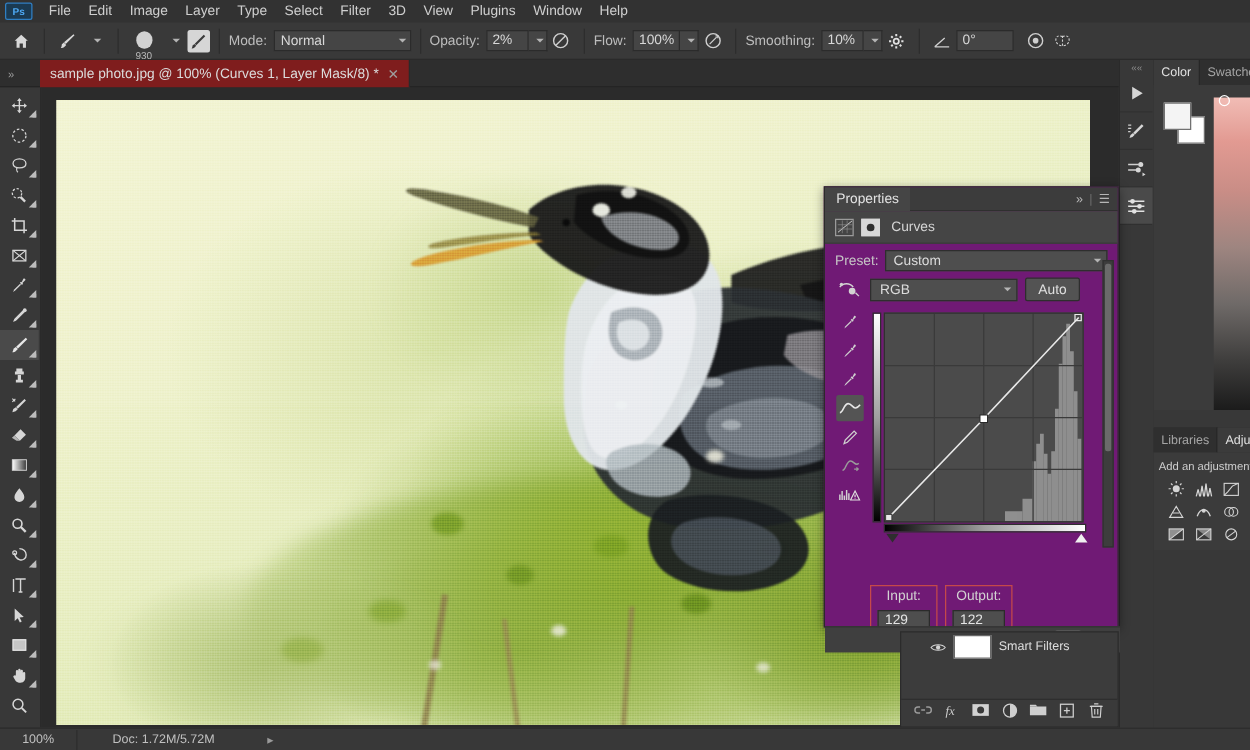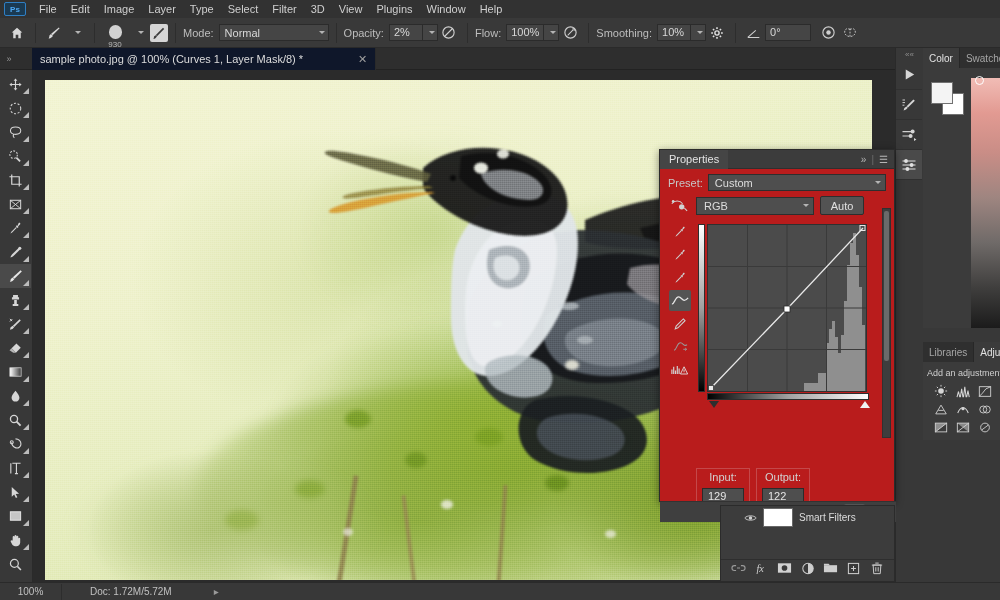--- a/index.html
+++ b/index.html
@@ -63,23 +63,23 @@
   .tabbar {
     position:absolute; left:0; top:48px; width:1000px; height:22px;
     background:#2e2e2e; border-bottom:1px solid #222;
   }
   .expander{
     position:absolute;left:2px;top:3px;width:14px;height:16px;color:#9a9a9a;
     font-size:9px;display:flex;align-items:center;justify-content:center;
   }
   .doc-tab{
     position:absolute; left:32px; top:0; height:22px;
-    background:#0f172a; display:flex;align-items:center;
+    background:#7f1d1d; display:flex;align-items:center;
     padding:0 8px; border-right:1px solid #2a2a2a;
-    font-size:11px;color:#dcdcdc;gap:48px;
+    font-size:11px;color:#dcdcdc;
   }
   .tab-close{ margin-left:7px;color:#9e9e9e;font-size:11px;}
 
   
   .toolbar{
     position:absolute; left:0; top:70px; width:33px; height:512px;
     background:#383838; border-right:1px solid #2a2a2a;
     padding-top:2px;
   }
   .tool{
@@ -163,21 +163,21 @@
   }
   .ramp-circle{position:absolute;left:52px;top:8px;width:9px;height:9px;border:1px solid #fff;border-radius:50%;}
   .adj-body{ position:relative;background:#3b3b3b;height:auto;padding:6px 4px;}
   .adj-title{ font-size:9px;color:#cfcfcf;margin-bottom:6px;white-space:nowrap;}
   .adj-grid{ display:flex;flex-wrap:wrap; gap:4px 6px; padding-left:6px;}
   .adj-ic{ width:16px;height:14px;display:flex;align-items:center;justify-content:center;color:#d5d5d5;}
 
   
   .properties{
     position:absolute;left:659px;top:149px;width:236px;height:353px;
-    background:#b91c1c;border:1px solid #2b2b2b;
+    background:#701a75;border:1px solid #2b2b2b;
     box-shadow:0 2px 8px rgba(0,0,0,.45);
   }
   .prop-head{
     height:19px;background:#3c3c3c;display:flex;align-items:center;
     border-bottom:1px solid #2f2f2f;
   }
   .prop-tab{
     height:19px;display:flex;align-items:center;padding:0 9px;
     background:#454545;font-size:11px;color:#e3e3e3;
   }
@@ -747,20 +747,34 @@
   <div class="properties">
     <div class="prop-head">
       <div class="prop-tab">Properties</div>
       <div class="prop-head-right">
         <span>»</span>
         <span style="color:#6d6d6d;">|</span>
         <span>☰</span>
       </div>
     </div>
 
+    <div class="prop-sub">
+      <div class="minisq">
+        <svg width="12" height="11" viewBox="0 0 14 12">
+            <path d="M0.5 11 L13.5 0.5" stroke="#d5d5d5" stroke-width="0.9"></path>
+            <path d="M4.5 0 L4.5 12 M9 0 L9 12 M0 4 L14 4 M0 8 L14 8" stroke="#8f8f8f" stroke-width="0.6"></path>
+          </svg>
+      </div>
+      <div class="minisq" style="background:#d8d8d8;border-color:#d8d8d8;">
+        <svg width="11" height="10" viewBox="0 0 12 11">
+            <circle cx="6" cy="5.5" r="3.4" fill="#2f2f2f"></circle>
+          </svg>
+      </div>
+      <div class="prop-sub-label">Curves</div>
+    </div>
 
     <div class="preset-row">
       <div class="preset-lbl">Preset:</div>
       <div class="preset-sel">
         <span style="flex:1">Custom</span>
         <span class="caret"></span>
       </div>
     </div>
 
     <div class="chan-row">

